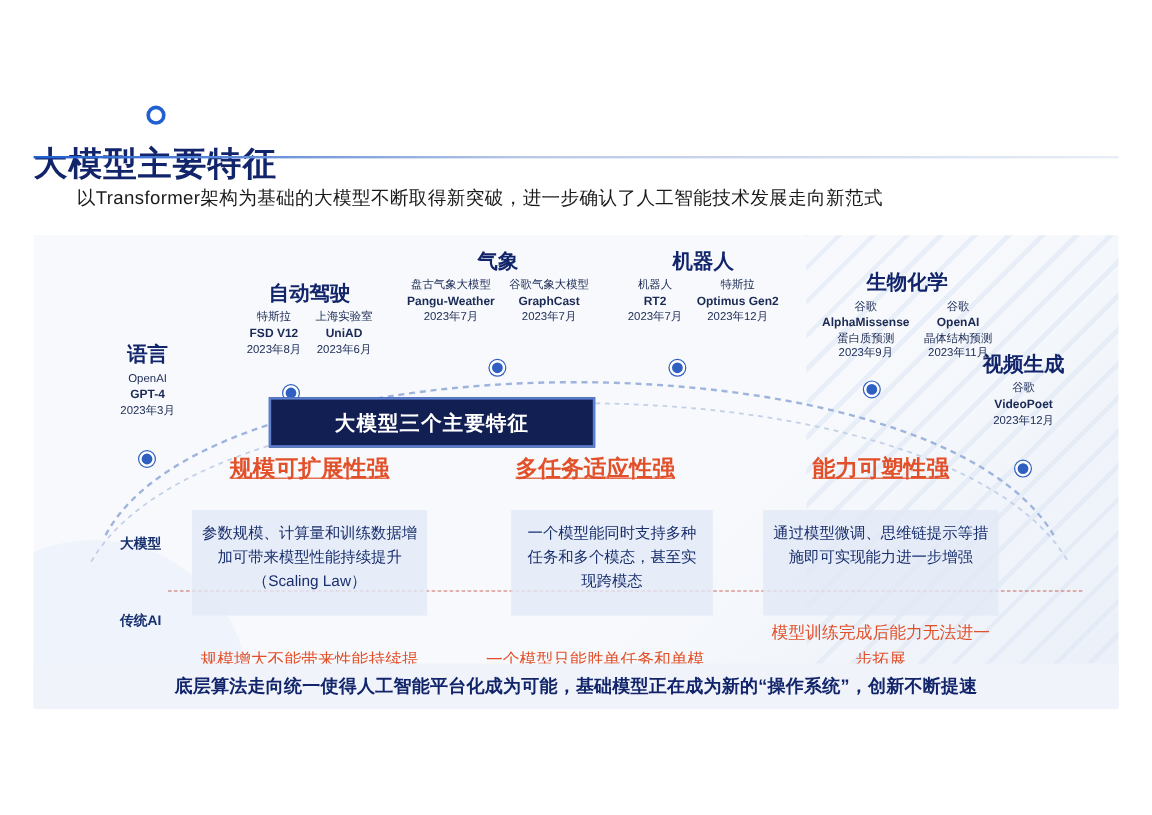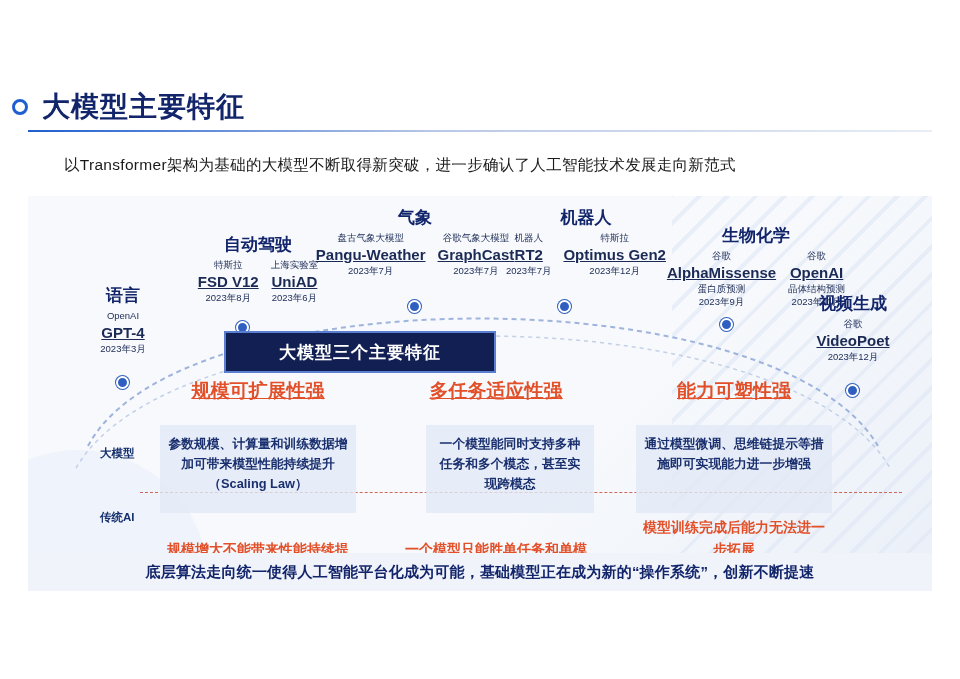--- a/index.html
+++ b/index.html
@@ -17,25 +17,26 @@
   .slide {
     position: relative;
     width: 960px;
     height: 679px;
     background: #ffffff;
   }
 
   
   .header {
     position: absolute;
-    left: 12px;
+    left: 28px;
     top: 88px;
     display: flex;
     align-items: center;
     gap: 14px;
+    flex-direction: column;
   }
   .header-bullet {
     width: 16px;
     height: 16px;
     border-radius: 50%;
     border: 3px solid #1f5fd0;
     box-sizing: border-box;
   }
   .header-title {
     font-size: 28px;
@@ -128,22 +129,21 @@
     margin-top: 3px;
   }
   .node-item {
     font-size: 9.5px;
     line-height: 1.35;
     color: #1b2a55;
     white-space: nowrap;
   }
   .node-item b {
     font-weight: bold;
-    font-size: 15px;
-    text-decoration: underline;
+    font-size: 10px;
   }
   .node-dot {
     position: absolute;
     width: 9px;
     height: 9px;
     border-radius: 50%;
     background: #2f5fc0;
     border: 2px solid #ffffff;
     box-shadow: 0 0 0 1px #2f5fc0;
   }
@@ -181,21 +181,20 @@
     margin-bottom: 21px;
     text-decoration: underline;
   }
   .feat-box {
     background: rgba(226,233,246,0.78);
     color: #1a2f6e;
     font-size: 12.8px;
     line-height: 1.55;
     padding: 9px 8px 10px;
     box-sizing: border-box;
-    font-weight: bold;
   }
   .feat-box.legacy {
     background: transparent;
     color: #e2502a;
     font-size: 14px;
     line-height: 1.55;
     padding: 4px 6px;
   }
 
   

